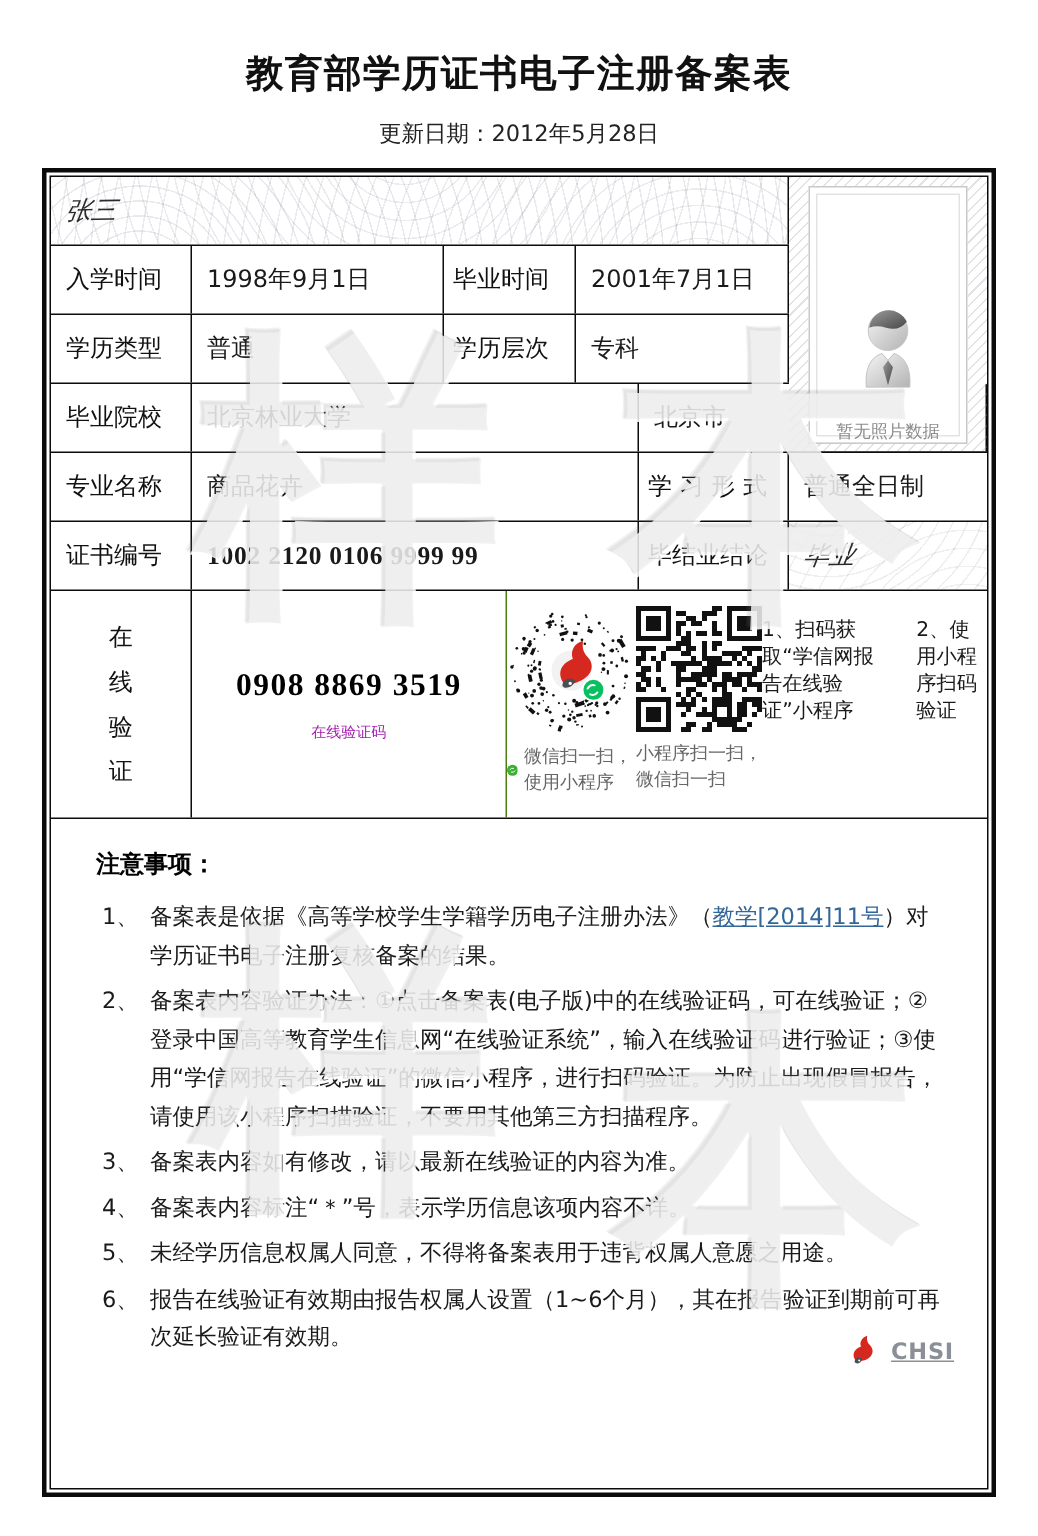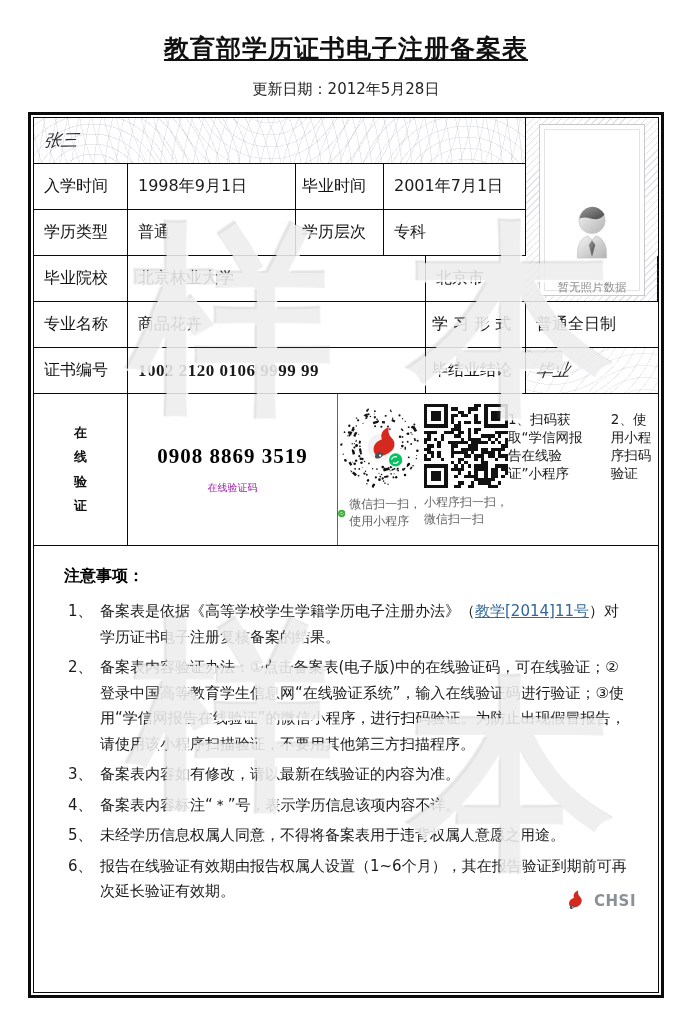--- a/index.html
+++ b/index.html
@@ -4,21 +4,21 @@
 <style>
   * { box-sizing: border-box; margin: 0; padding: 0; }
   html,body { background:#ffffff; }
   body {
     width: 692px; height: 1024px;
     font-family: "DejaVu Sans", "Liberation Sans", sans-serif;
     color: #1a1a1a;
   }
   .page { position: relative; width: 692px; height: 1024px; overflow: hidden; background:#fff; }
 
-  .title { text-align:center; font-size:25px; font-weight:bold; padding-top:32px; letter-spacing:1px; color:#111;text-decoration:underline; }
+  .title { text-align:center; font-size:25px; font-weight:bold; padding-top:32px; letter-spacing:1px; color:#111; }
   .update { text-align:center; font-size:15px; margin-top:15px; color:#222; }
 
   .doc-box {
     position:absolute; left:28px; top:112px; width:636px; height:886px;
     border:3px solid #0b0b0b; padding:2px; background:#fff;
   }
   .doc-inner { position:relative; width:100%; height:100%; border:1px solid #0b0b0b; }
 
   
   .wm {
@@ -72,39 +72,39 @@
   .photo-frame {
     width:106px; height:172px; background:#fff;
     border:1px solid #c9c9c9; box-shadow: inset 0 0 0 4px #ffffff, inset 0 0 0 5px #e3e3e3;
     display:flex; flex-direction:column; align-items:center; justify-content:flex-end;
   }
   .photo-text { font-size:11.5px; color:#8c8c8c; margin-top:14px; }
 
   
   .vrow { display:flex; height:152px; border-bottom:1px solid #0b0b0b; }
   .v-label { width:94px; border-right:1px solid #0b0b0b; display:flex; align-items:center; justify-content:center; }
-  .v-label span { display:inline-block; width:1.15em; line-height:1.85; font-size:13px; word-break:break-all; text-align:center; color:#111;font-weight:bold; }
+  .v-label span { display:inline-block; width:1.15em; line-height:1.85; font-size:16px; word-break:break-all; text-align:center; color:#111; }
   .v-code { width:210px; border-right:1px solid #4d7c0f; display:flex; flex-direction:column; align-items:center; justify-content:center; }
   .v-code .code { font-family:"Liberation Serif","DejaVu Serif",serif; font-weight:bold; font-size:21px; letter-spacing:1px; color:#000; cursor:pointer; }
   .v-code .code-cap { font-size:10px; color:#a21caf; margin-top:12px; }
   .v-qr { flex:1; display:flex; padding-top:10px; }
   .qr-row { display:flex; flex:1; }
   .qr-col { flex:1; display:flex; flex-direction:column; align-items:center; justify-content:flex-start; }
   .qr-cap { display:flex; align-items:center; gap:4px; font-size:12px; color:#666; margin-top:6px; }
   .steps { display:flex; justify-content:center; gap:20px; font-size:13.5px; color:#1a1a1a; padding:7px 0 10px; }
 
   
   .notes { position:relative; height:400px; padding:20px 26px 0 30px; }
   .notes-h { font-size:16px; font-weight:bold; margin-bottom:12px; color:#000; }
   .note-item { display:flex; font-size:15px; line-height:1.7; margin-bottom:5px; color:#1a1a1a; }
   .note-num { flex:0 0 36px; padding-left:4px; }
   .note-text { flex:1; }
   .note-link { color:#336699; text-decoration:underline; cursor:pointer; }
   .chsi-logo { position:absolute; right:22px; bottom:30px; display:flex; align-items:center; gap:5px; }
-  .chsi-text { color:#8a9096; font-weight:bold; font-size:15px; letter-spacing:0.5px; }
+  .chsi-text { color:#8a9096; font-weight:bold; font-size:15px; letter-spacing:0.5px;text-decoration:underline; }
 </style>
 </head>
 <body>
 
 <div class="page">
 
   <div class="title">教育部学历证书电子注册备案表</div>
   <div class="update">更新日期：2012年5月28日</div>
 
   <div class="doc-box">

